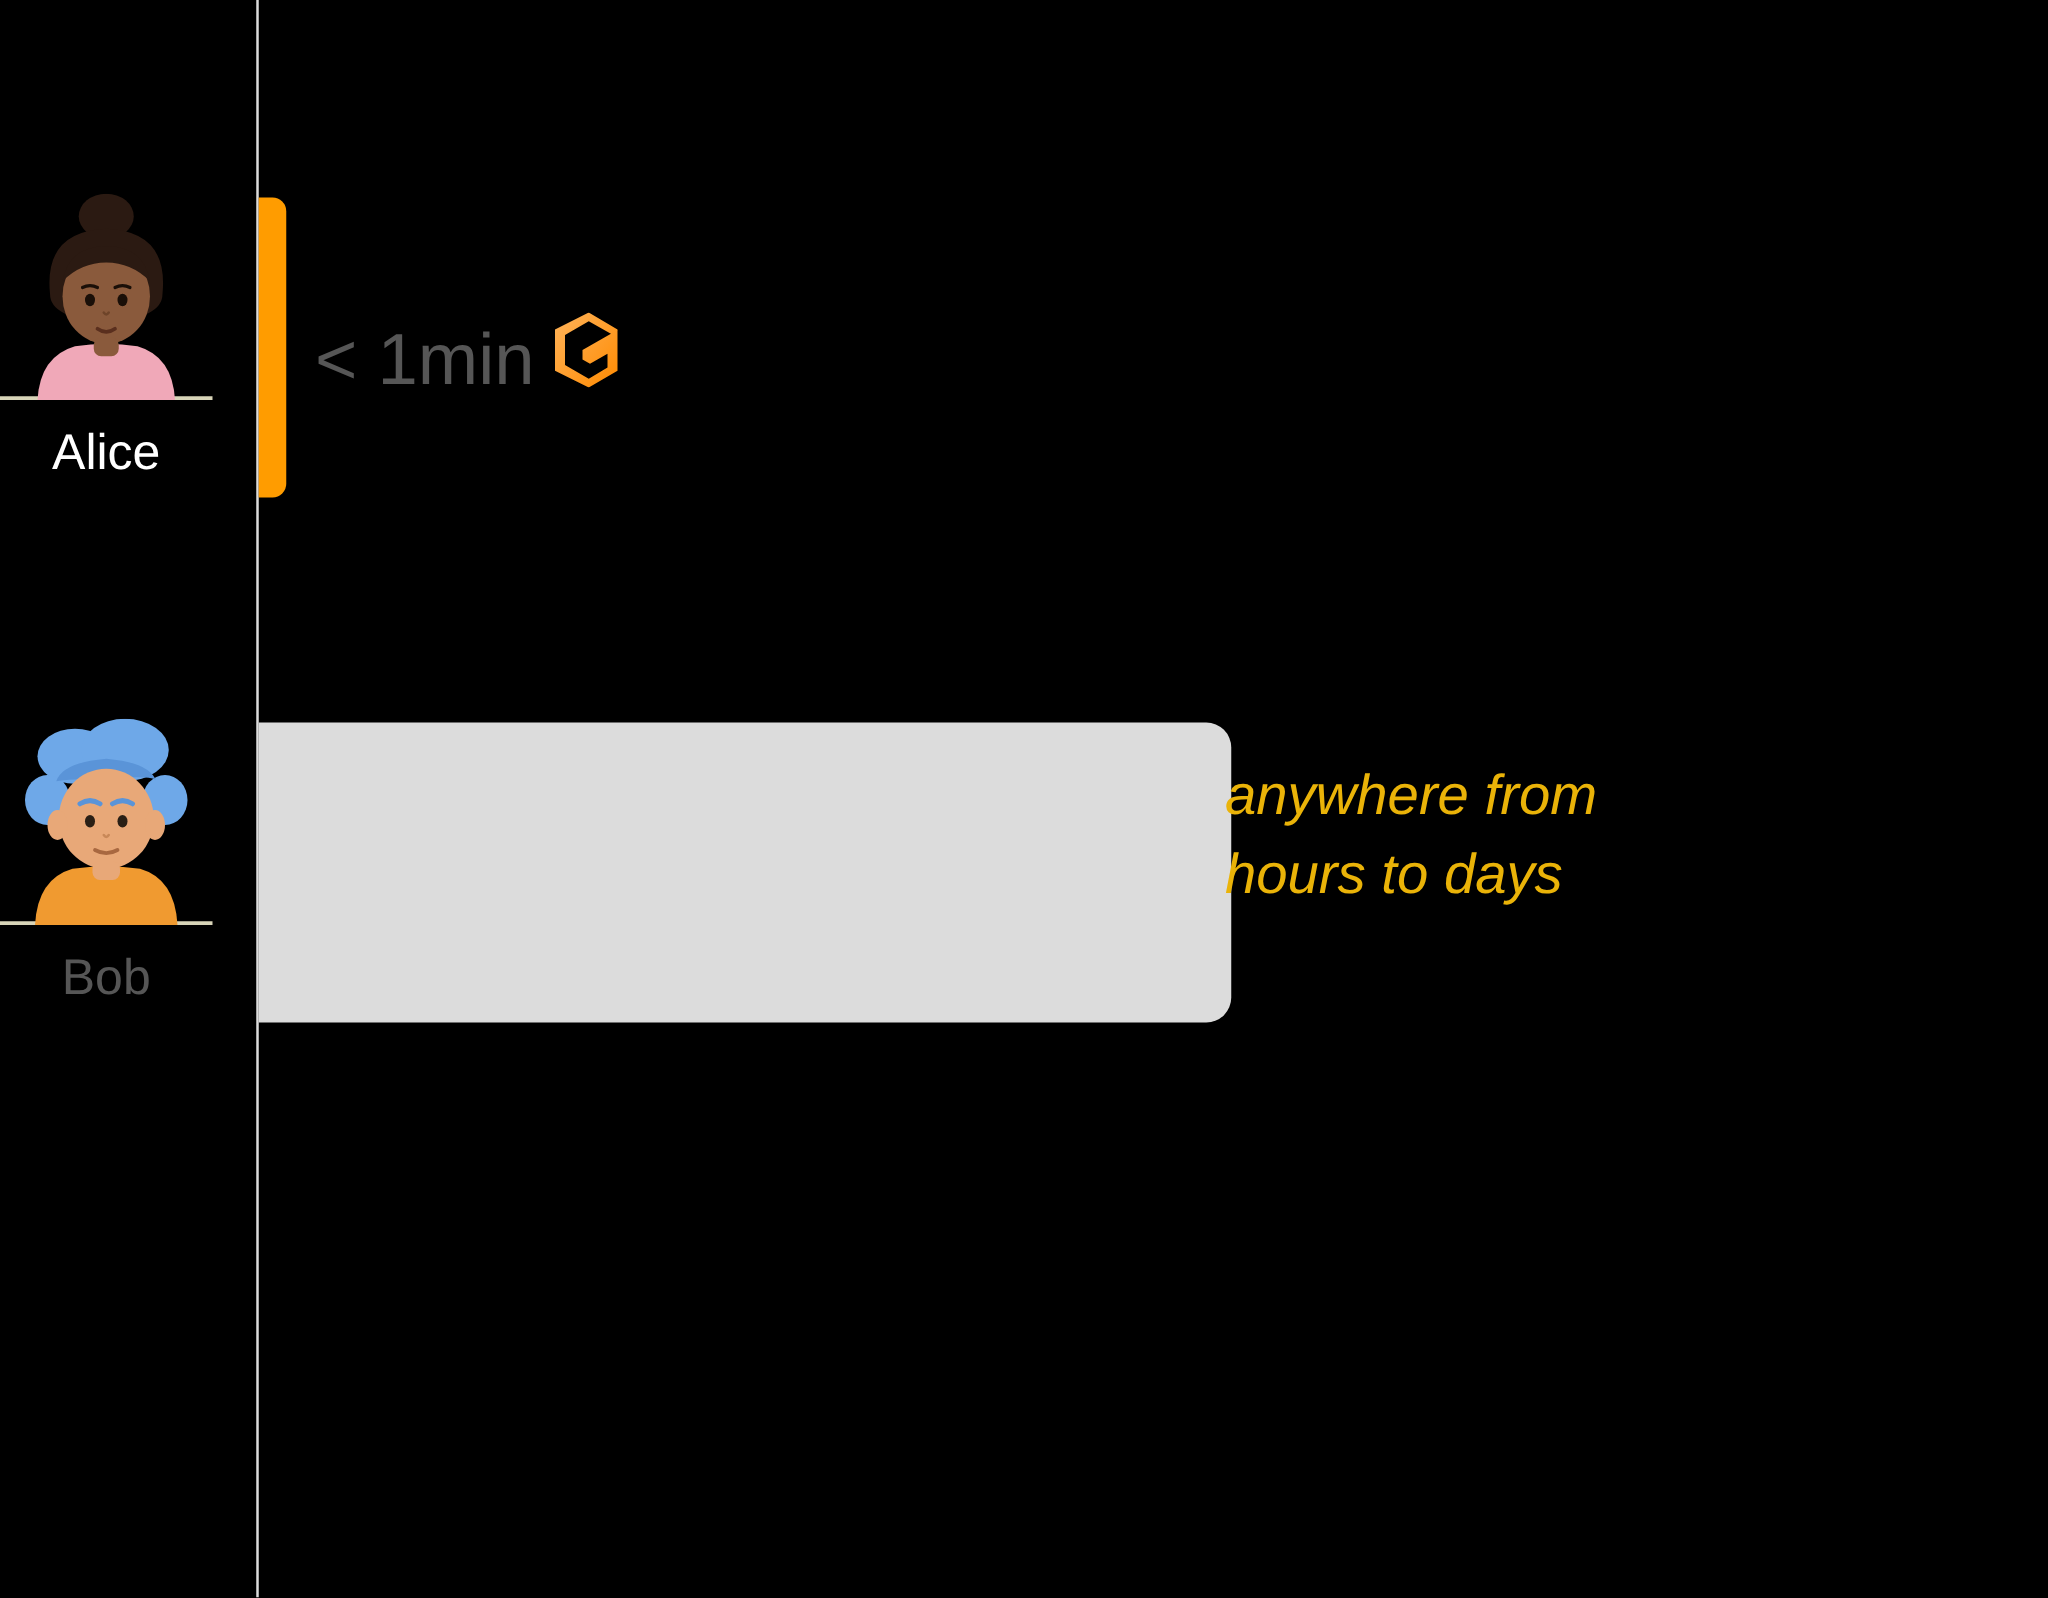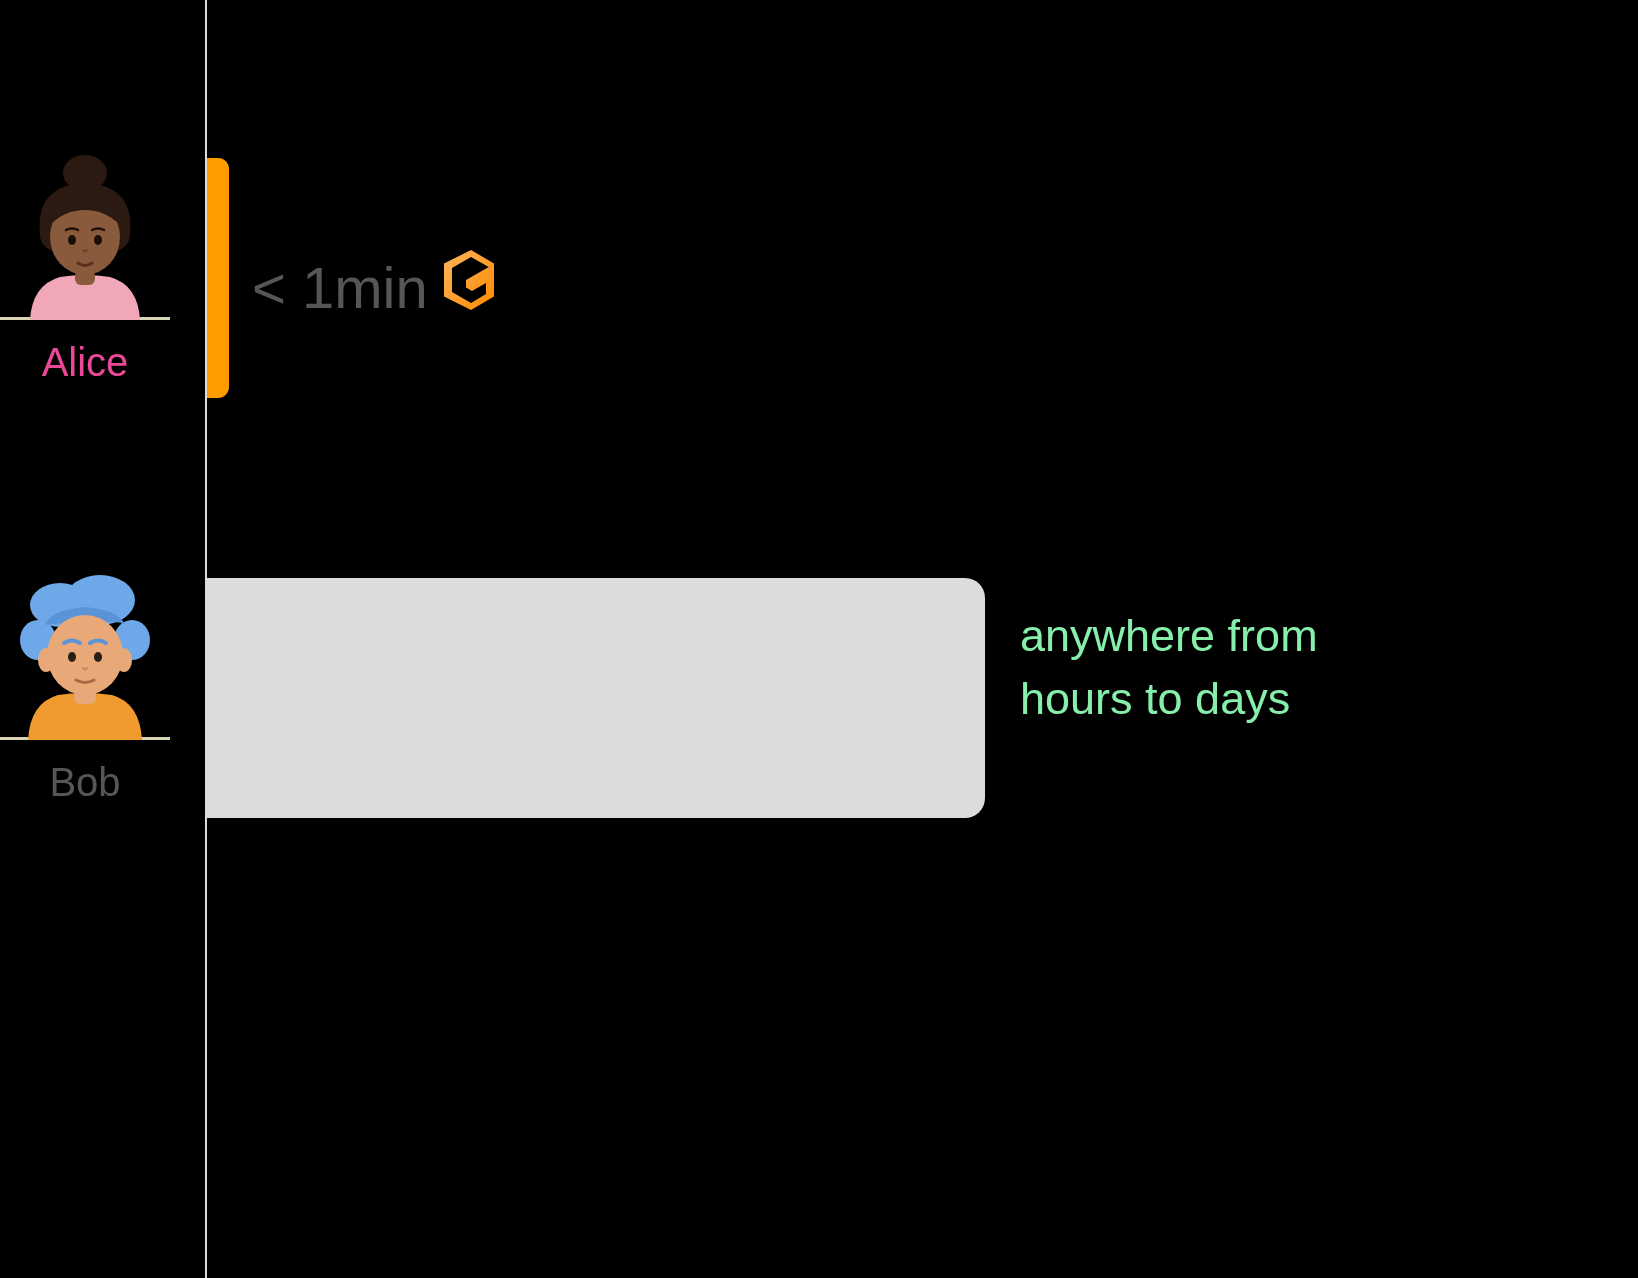--- a/index.html
+++ b/index.html
@@ -40,21 +40,21 @@
       position: absolute;
       width: 170px;
       height: 165px;
       left: 0;
       top: 0;
     }
     .alice-name {
       margin-top: 20px;
       text-align: center;
       font-size: 40px;
-      color: #ec4899;
+      color: #ffffff;
     }
     
     .bob-container {
       position: absolute;
       left: 0;
       top: 575px;
       width: 170px;
     }
     .bob-avatar-wrap {
       width: 170px;
@@ -107,26 +107,27 @@
       left: 207px;
       top: 578px;
       width: 778px;
       height: 240px;
       background: #dcdcdc;
       border-top-right-radius: 20px;
       border-bottom-right-radius: 20px;
     }
     .bob-label {
       position: absolute;
-      left: 1020px;
+      left: 980px;
       top: 604px;
       font-size: 45px;
-      color: #86efac;
+      color: #eab308;
       line-height: 1.4;
       width: 300px;
+      font-style: italic;
     }
   </style>
 </head>
 <body>
 
 <div class="vertical-line"></div>
 
 <div class="alice-container">
   <div class="alice-avatar-wrap">
     <svg class="alice-avatar" viewBox="0 0 170 165">

